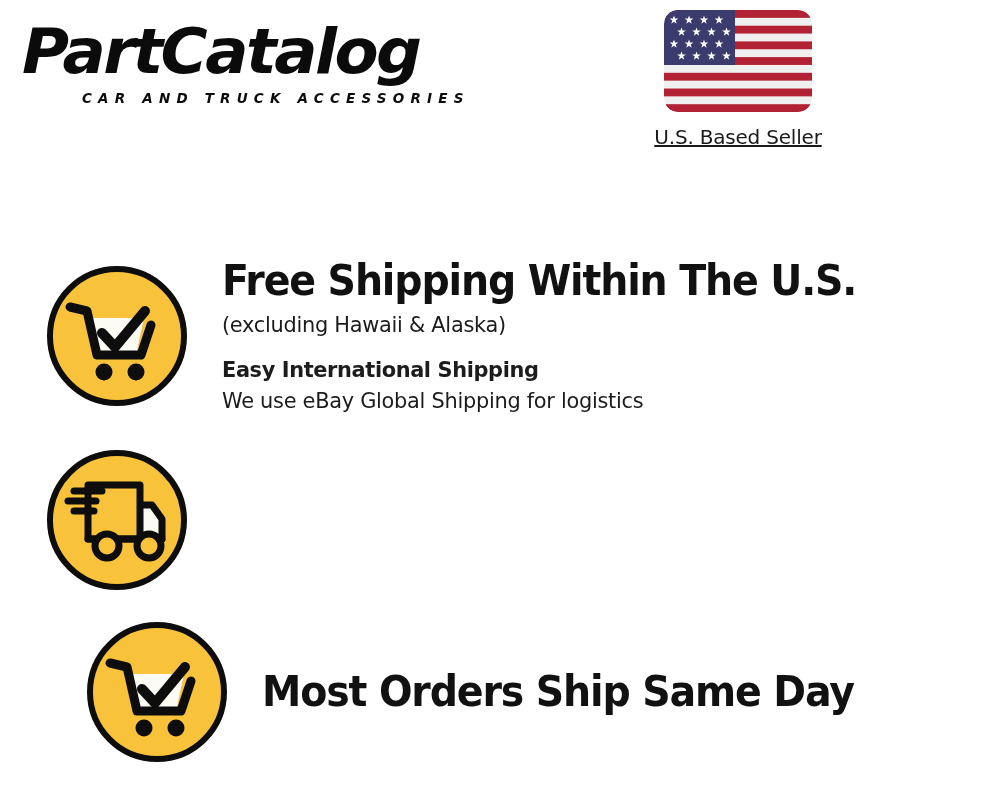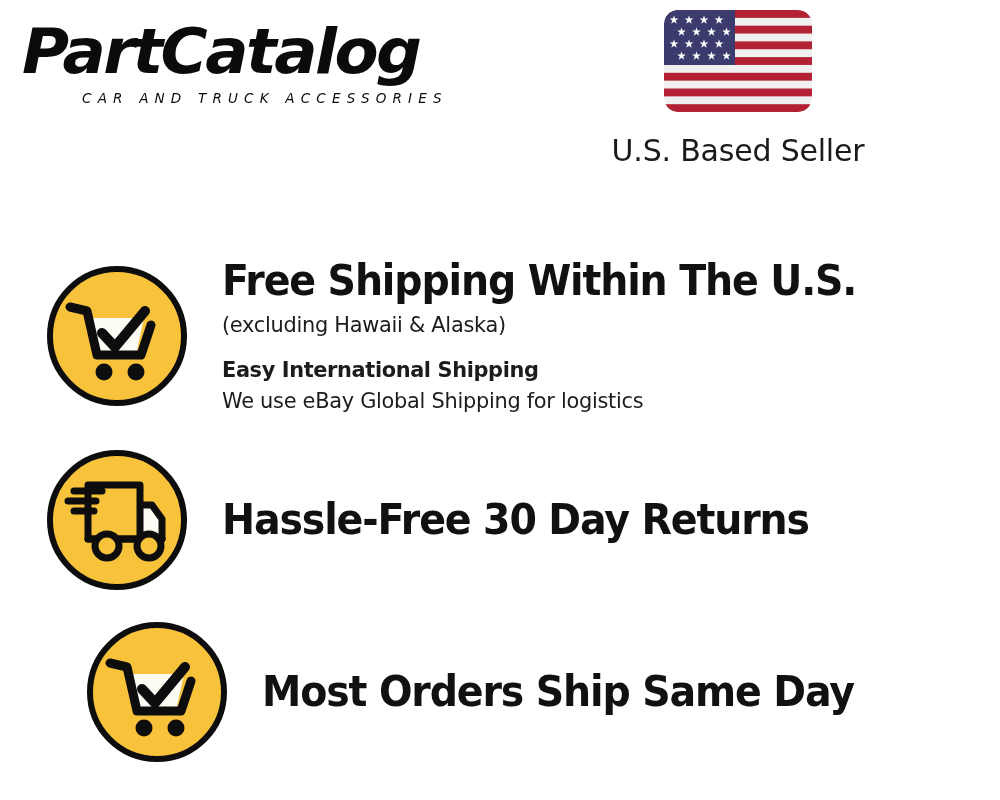--- a/index.html
+++ b/index.html
@@ -42,21 +42,21 @@
     color: #0b0b0b;
     white-space: nowrap;
     transform: scaleX(1.02);
     transform-origin: left top;
   }
   #brand-tagline {
     position: absolute;
     left: 60px;
     top: 72px;
     font-family: "DejaVu Sans", sans-serif;
-    font-weight: 400;
+    font-weight: 700;
     font-style: italic;
     font-size: 13.5px;
     letter-spacing: 6.2px;
     color: #0b0b0b;
     white-space: nowrap;
   }
 
   #seller-badge {
     position: absolute;
     right: 8px;
@@ -69,28 +69,29 @@
   #us-flag-icon {
     width: 148px;
     height: 102px;
     border-radius: 14px;
     overflow: hidden;
     position: relative;
     background: #ffffff;
     display: block;
   }
   #seller-label {
-    margin-top: 22px;
+    margin-top: 8px;
     font-family: "DejaVu Sans", sans-serif;
     font-weight: 400;
-    font-size: 30px;
+    font-size: 20px;
     line-height: 34px;
     color: #1a1a1a;
     white-space: nowrap;
     letter-spacing: -0.2px;
+    text-decoration: underline;
   }
 
   
   #features {
     position: absolute;
     top: 238px;
     left: 0;
     width: 804px;
   }
   .feature-row {
@@ -232,23 +233,20 @@
         <path d="M44,38 L96,38 L96,92 L44,92 Z" fill="none" stroke="#0d0d0d" stroke-width="7" stroke-linejoin="round"></path>
         <path d="M96,58 L108,58 L118,72 L118,92 L96,92" fill="none" stroke="#0d0d0d" stroke-width="7" stroke-linejoin="round"></path>
         <path d="M44,92 L118,92" stroke="#0d0d0d" stroke-width="7" stroke-linecap="round"></path>
         <path d="M30,44 L58,44" stroke="#0d0d0d" stroke-width="7" stroke-linecap="round"></path>
         <path d="M24,54 L52,54" stroke="#0d0d0d" stroke-width="7" stroke-linecap="round"></path>
         <path d="M30,64 L50,64" stroke="#0d0d0d" stroke-width="7" stroke-linecap="round"></path>
         <circle cx="63" cy="99" r="12" fill="#F8C33A" stroke="#0d0d0d" stroke-width="7"></circle>
         <circle cx="105" cy="99" r="12" fill="#F8C33A" stroke="#0d0d0d" stroke-width="7"></circle>
       </svg>
     </div>
-    <div class="feature-text">
-      <div class="feature-heading">Hassle-Free 30 Day Returns</div>
-    </div>
   </div>
 
   <div class="feature-row" id="feature-row-2">
     <div class="feature-icon">
       <svg viewBox="0 0 146 146" aria-hidden="true">
         <circle cx="73" cy="73" r="67" fill="#F8C33A" stroke="#0d0d0d" stroke-width="6"></circle>
         <polygon points="47,55 100,55 92,92 53,92" fill="#FCFBF4"></polygon>
         <path d="M26,44 L43,48 L53,92 L97,92 L107,62" fill="none" stroke="#0d0d0d" stroke-width="9" stroke-linecap="round" stroke-linejoin="round"></path>
         <path d="M58,70 L71,84 L101,48" fill="none" stroke="#0d0d0d" stroke-width="10" stroke-linecap="round" stroke-linejoin="round"></path>
         <circle cx="60" cy="109" r="8.5" fill="#0d0d0d"></circle>

